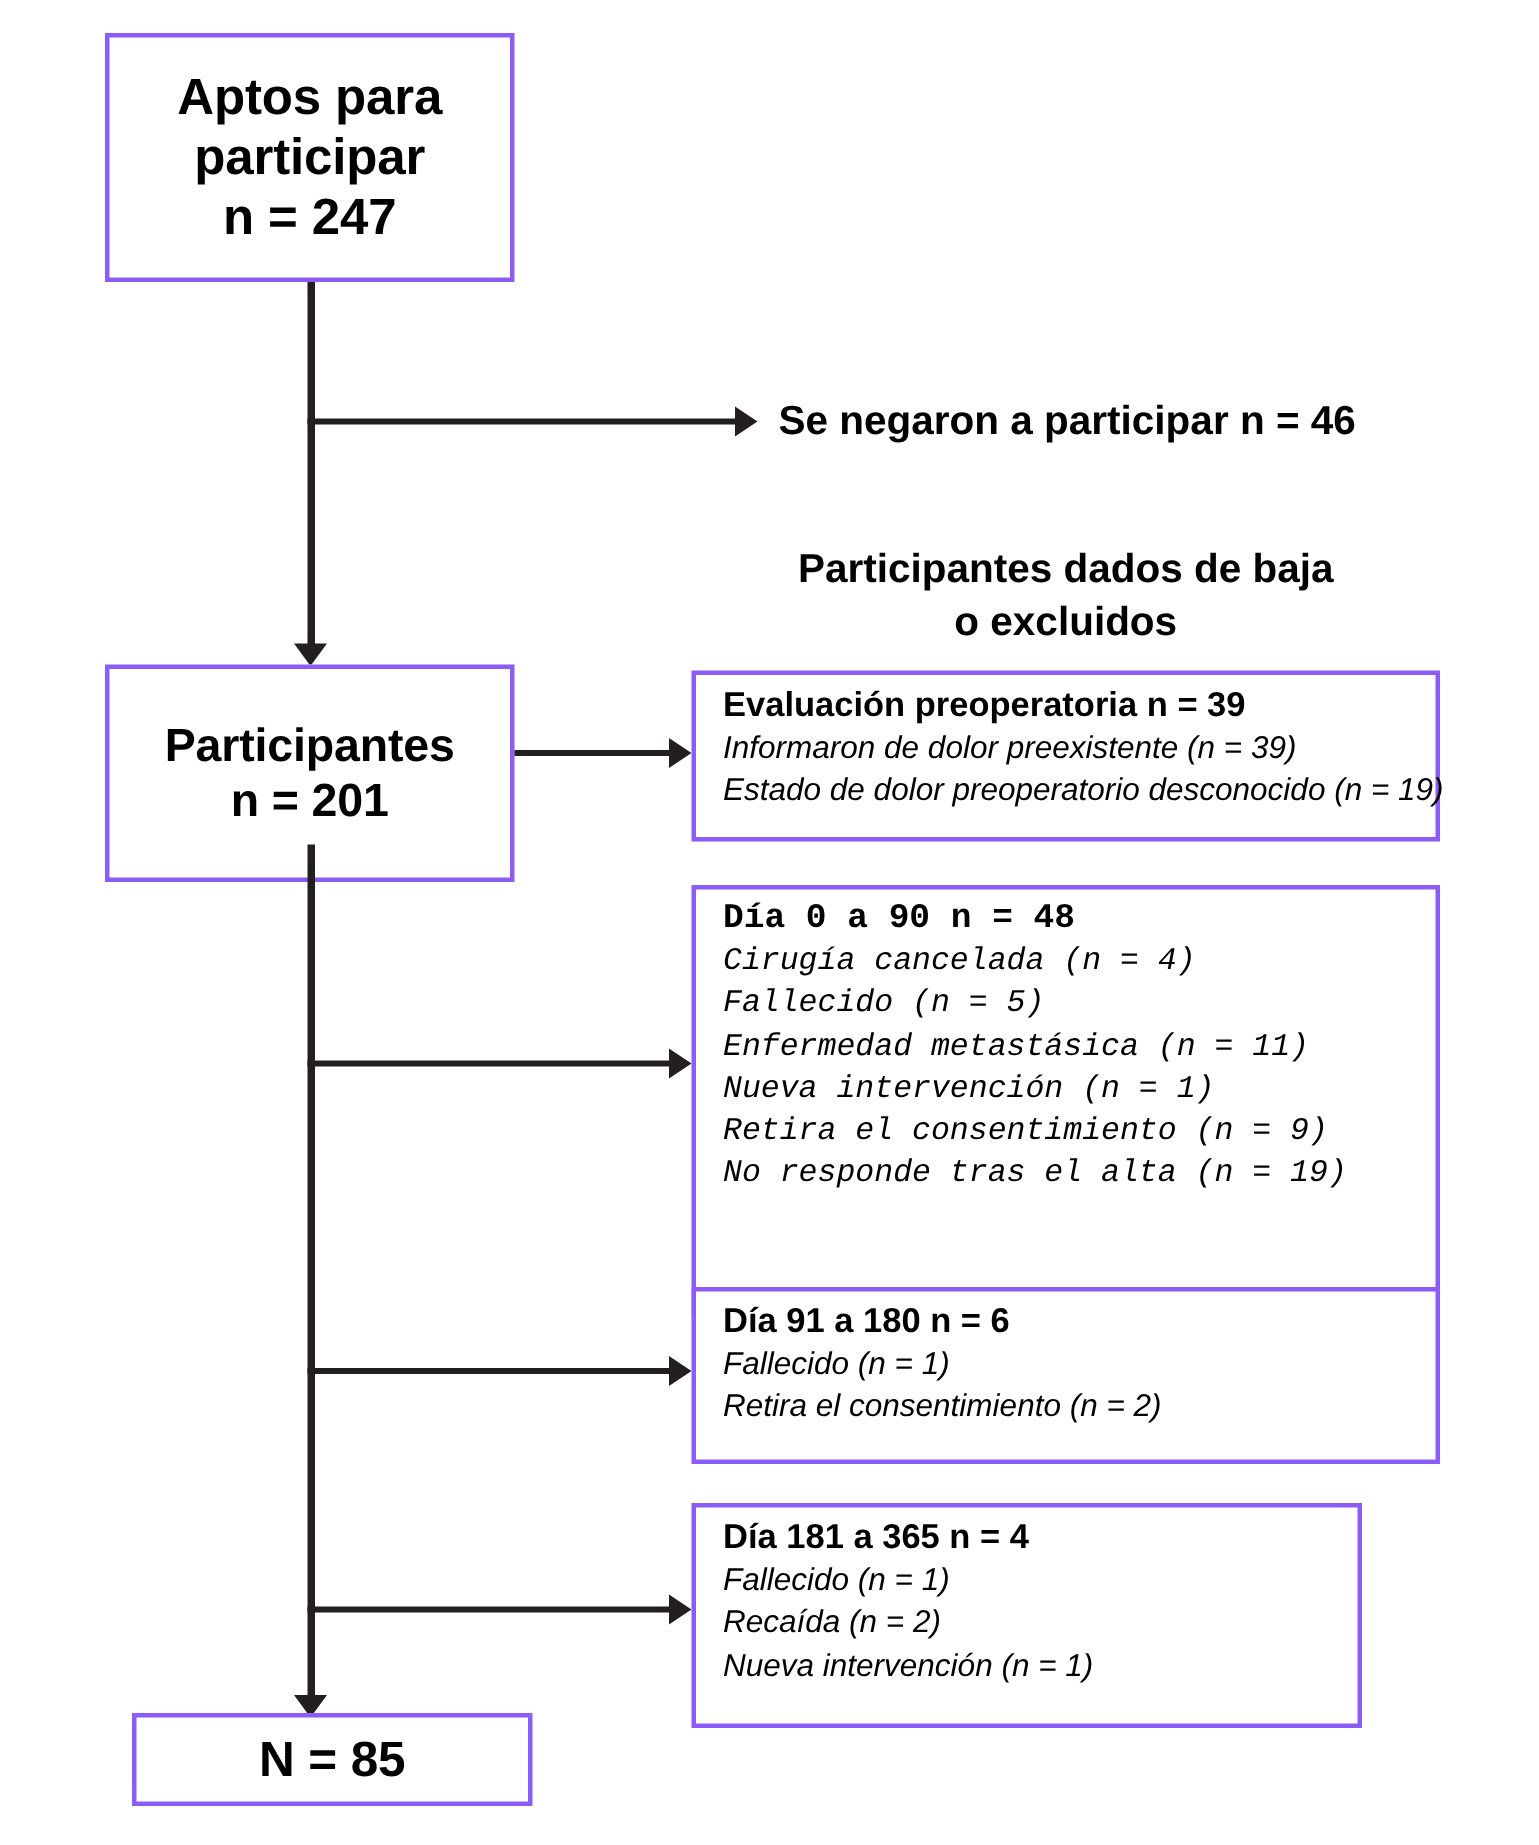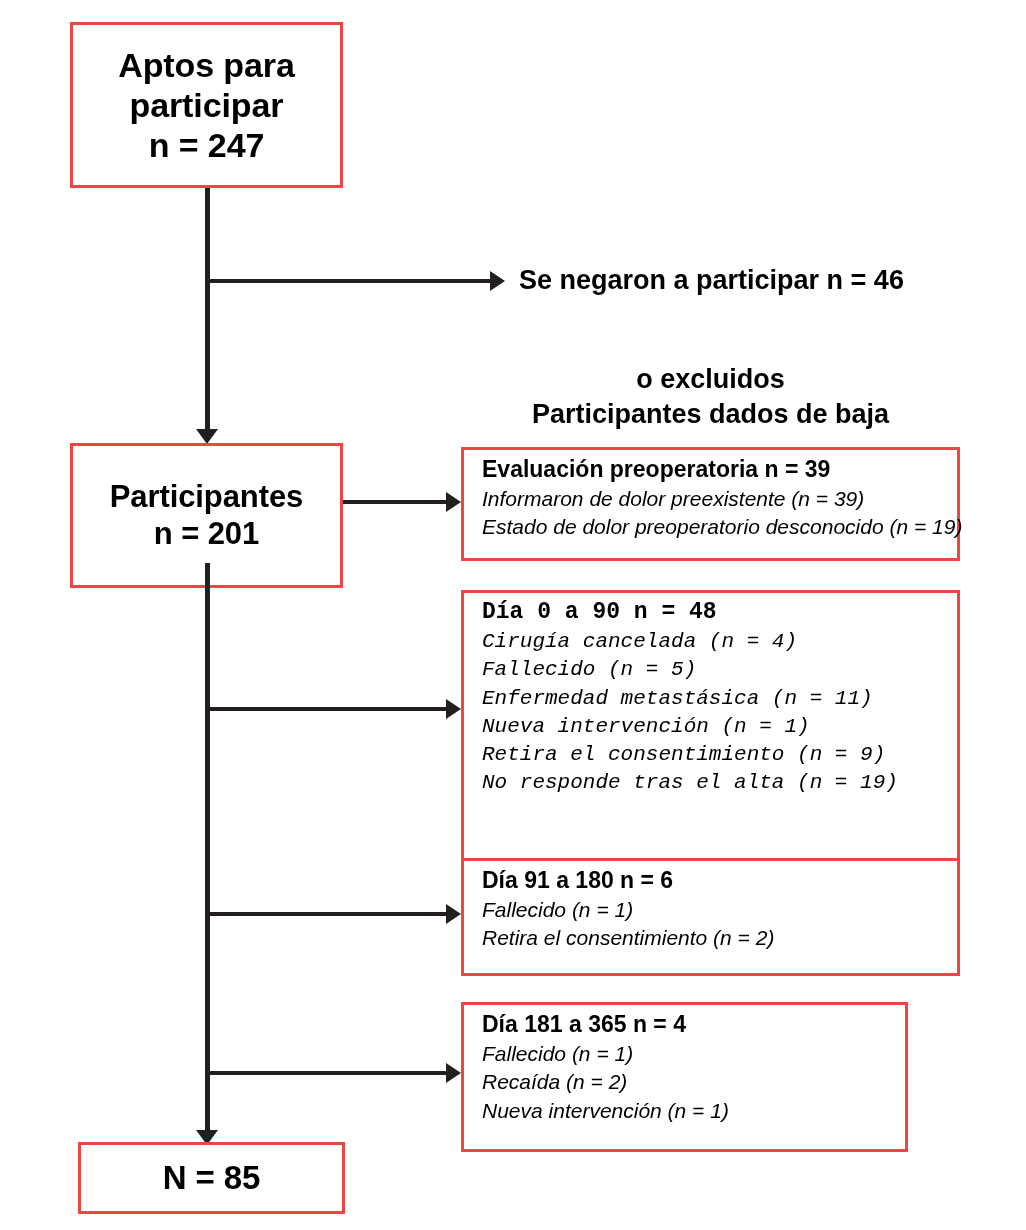--- a/index.html
+++ b/index.html
@@ -16,21 +16,21 @@
     width: 1026px;
     height: 1230px;
     background: #ffffff;
     overflow: hidden;
   }
   
   .box {
     position: absolute;
     box-sizing: border-box;
     background: #ffffff;
-    border: 3px solid #ef4444;
+    border: 3px solid #8b5cf6;
     display: flex;
     flex-direction: column;
     justify-content: center;
   }
   .box.center {
     align-items: center;
     text-align: center;
   }
   .box.left {
     align-items: flex-start;
@@ -56,24 +56,24 @@
   #box-participants {
     left: 70px;
     top: 443px;
     width: 273px;
     height: 145px;
   }
   #box-participants .node-title { font-size: 31px; }
 
   
   #box-final {
-    left: 78px;
+    left: 88px;
     top: 1142px;
     width: 267px;
-    height: 72px;
+    height: 62px;
   }
   #box-final .node-title { font-size: 33px; }
 
   
   #box-excl-0 { left: 461px; top: 447px;  width: 499px; height: 114px; }
   #box-excl-1 { left: 461px; top: 590px;  width: 499px; height: 288px; font-family: Liberation Mono, monospace; }
   #box-excl-2 { left: 461px; top: 858px;  width: 499px; height: 118px; }
   #box-excl-3 { left: 461px; top: 1002px; width: 447px; height: 150px; }
 
   .excl-title {
@@ -172,22 +172,22 @@
   </div>
 
   <div class="line-v" id="spine-top"></div>
   <div class="arrow-right" id="arrowhead-refused"></div>
   <div class="line-h" id="branch-refused"></div>
   <div class="arrow-down" id="arrowhead-participants"></div>
 
   <div class="free-text" id="label-refused">Se negaron a participar n = 46</div>
 
   <div class="free-text" id="label-excluded-heading">
+    <div>Participantes dados de baja</div>
     <div>o excluidos</div>
-    <div>Participantes dados de baja</div>
   </div>
 
   <div class="box center" id="box-participants">
     <div class="node-title">Participantes</div>
     <div class="node-title">n = 201</div>
   </div>
 
   <div class="line-v" id="spine-bottom"></div>
   <div class="arrow-down" id="arrowhead-final"></div>
 

